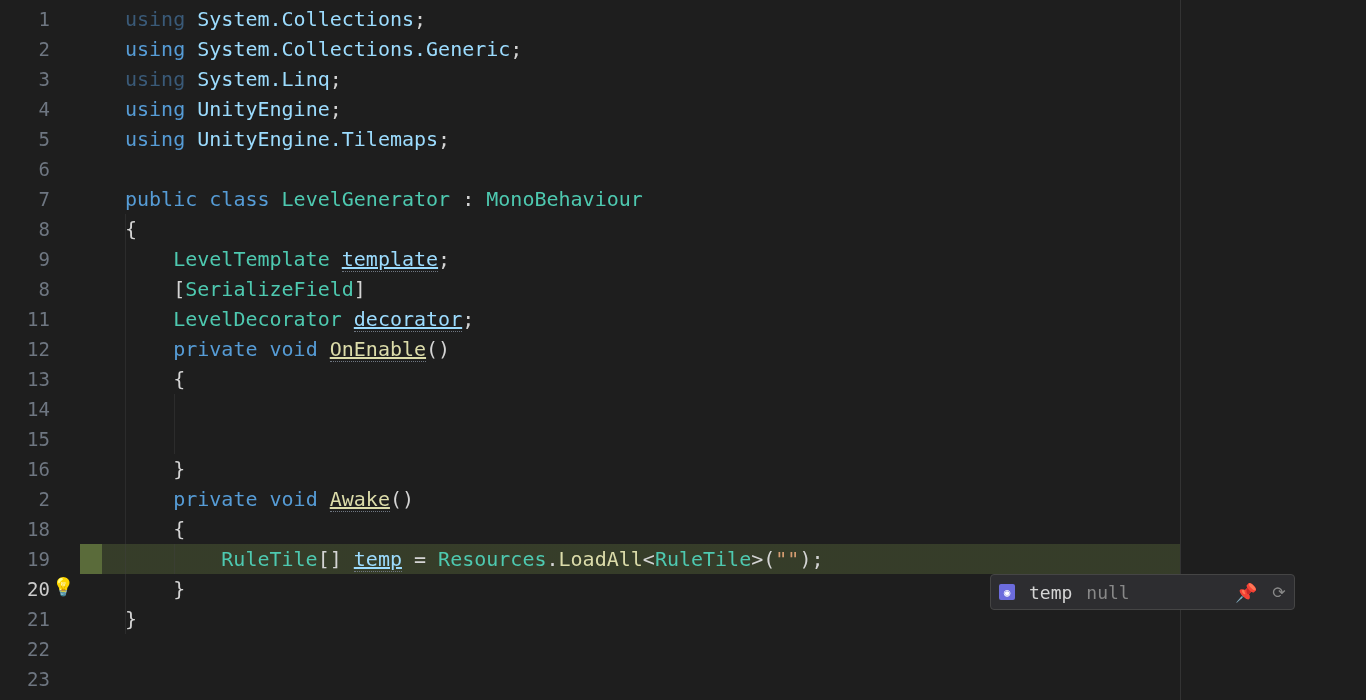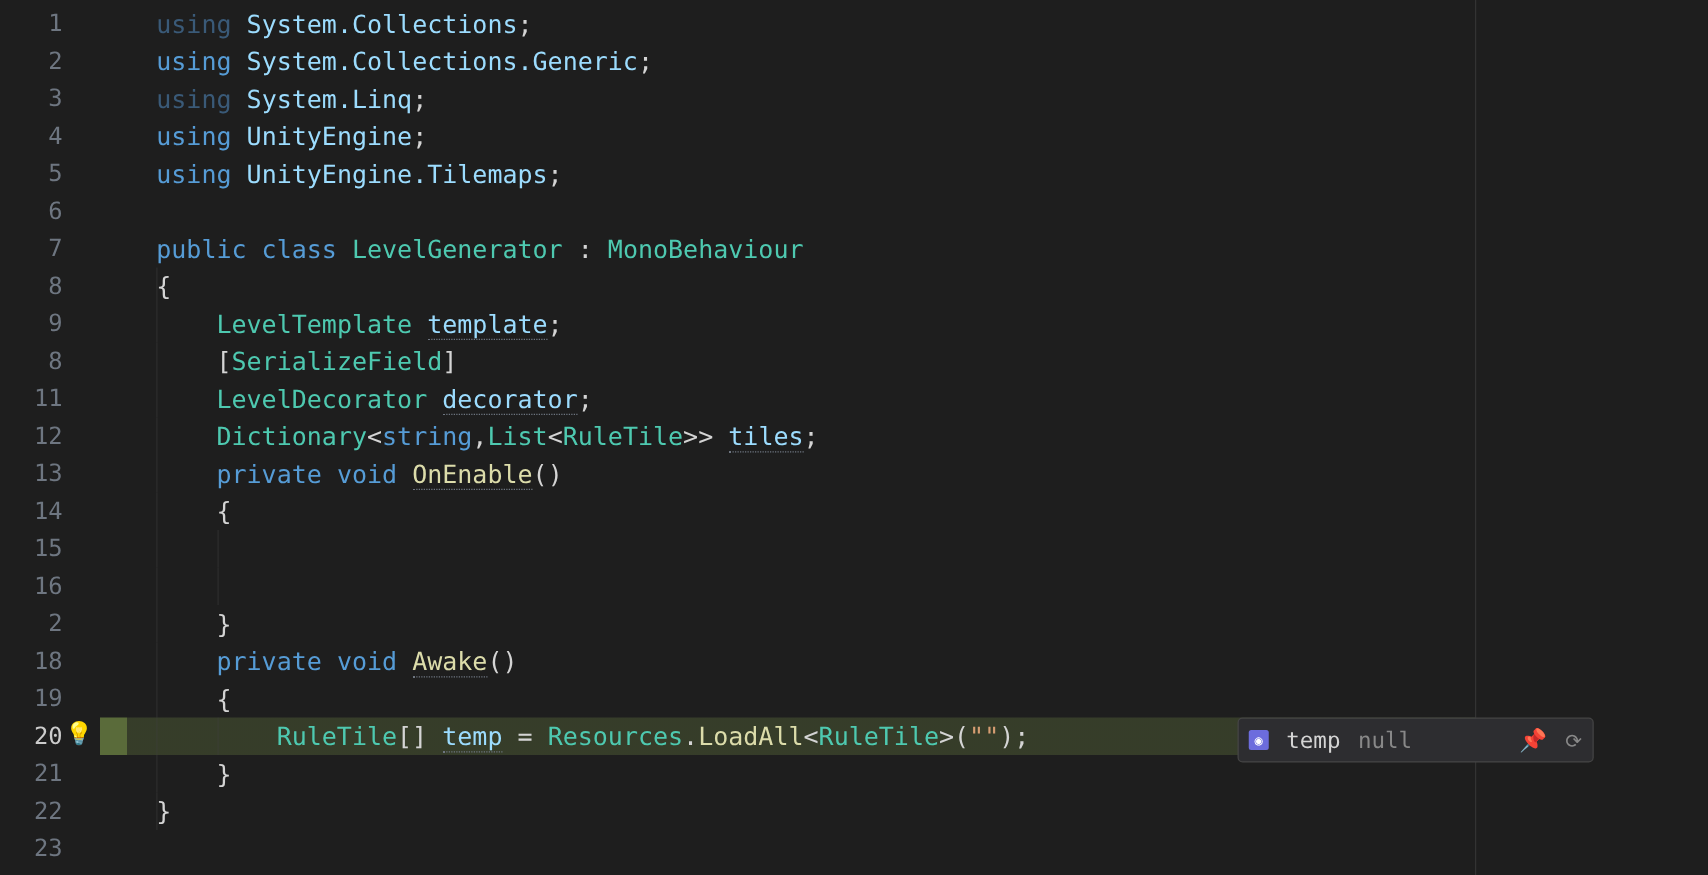--- a/index.html
+++ b/index.html
@@ -65,21 +65,21 @@
     background: linear-gradient(to right, #5a6b3a 0%, #5a6b3a 22px, rgba(90,107,58,0.4) 22px, rgba(90,107,58,0.4) 100%);
   }
   
   .kw-inactive { color: #3a5a78; } 
   .kw { color: #569cd6; }
   .type { color: #4ec9b0; }
   .id { color: #9cdcfe; }
   .str { color: #d69d72; }
   .punc { color: #d4d4d4; }
   .method { color: #dcdcaa; }
-  .dotted { border-bottom: 1px dotted #6e7681; }
+  .dotted { border-bottom: 1px dotted #6e7681; text-decoration: underline; }
   .minimap {
     width: 186px;
     background: #1e1e1e;
     border-left: 1px solid #333;
   }
   .debug-inline {
     position: absolute;
     top: 574px;
     left: 990px;
     background: #2d2d30;
@@ -96,21 +96,21 @@
     width: 16px; height: 16px;
     background: #6c6cdd;
     border-radius: 2px;
     display: inline-flex;
     align-items: center;
     justify-content: center;
     color: #fff;
     font-size: 11px;
   }
   .debug-inline .var-name { color: #d4d4d4; }
-  .debug-inline .var-val { color: #888; margin-right: 72px; }
+  .debug-inline .var-val { color: #888; margin-right: 92px; }
   .pin-icon { color: #c586c0; font-size: 18px; cursor: pointer; }
   .refresh-icon { color: #888; font-size: 16px; cursor: pointer; }
 </style>
 </head>
 <body>
 
 <div class="editor">
   <div class="gutter">
     <div class="line-num">1</div>
     <div class="line-num">2</div>
@@ -143,21 +143,20 @@
     <div class="code-line"><span class="kw">using</span> <span class="id">System.Collections.Generic</span><span class="punc">;</span></div>
     <div class="code-line"><span class="kw-inactive">using</span> <span class="id">System.Linq</span><span class="punc">;</span></div>
     <div class="code-line"><span class="kw">using</span> <span class="id">UnityEngine</span><span class="punc">;</span></div>
     <div class="code-line"><span class="kw">using</span> <span class="id">UnityEngine.Tilemaps</span><span class="punc">;</span></div>
     <div class="code-line"></div>
     <div class="code-line"><span class="kw">public</span> <span class="kw">class</span> <span class="type">LevelGenerator</span> <span class="punc">:</span> <span class="type">MonoBehaviour</span></div>
     <div class="code-line"><span class="indent-guide guide1"></span><span class="punc">{</span></div>
     <div class="code-line"><span class="indent-guide guide1"></span>    <span class="type">LevelTemplate</span> <span class="id dotted">template</span><span class="punc">;</span></div>
     <div class="code-line"><span class="indent-guide guide1"></span>    <span class="punc">[</span><span class="type">SerializeField</span><span class="punc">]</span></div>
     <div class="code-line"><span class="indent-guide guide1"></span>    <span class="type">LevelDecorator</span> <span class="id dotted">decorator</span><span class="punc">;</span></div>
-    <div class="code-line"><span class="indent-guide guide1"></span>    <span class="type">Dictionary</span><span class="punc">&lt;</span><span class="kw">string</span><span class="punc">,</span><span class="type">List</span><span class="punc">&lt;</span><span class="type">RuleTile</span><span class="punc">&gt;&gt;</span> <span class="id dotted">tiles</span><span class="punc">;</span></div>
     <div class="code-line"><span class="indent-guide guide1"></span>    <span class="kw">private</span> <span class="kw">void</span> <span class="method dotted">OnEnable</span><span class="punc">(</span><span class="punc">)</span></div>
     <div class="code-line"><span class="indent-guide guide1"></span>    <span class="punc">{</span></div>
     <div class="code-line"><span class="indent-guide guide1"></span><span class="indent-guide guide2"></span></div>
     <div class="code-line"><span class="indent-guide guide1"></span><span class="indent-guide guide2"></span></div>
     <div class="code-line"><span class="indent-guide guide1"></span>    <span class="punc">}</span></div>
     <div class="code-line"><span class="indent-guide guide1"></span>    <span class="kw">private</span> <span class="kw">void</span> <span class="method dotted">Awake</span><span class="punc">(</span><span class="punc">)</span></div>
     <div class="code-line"><span class="indent-guide guide1"></span>    <span class="punc">{</span></div>
     <div class="code-line highlight-line"><span class="indent-guide guide1"></span><span class="indent-guide guide2"></span>        <span class="type">RuleTile</span><span class="punc">[]</span> <span class="id dotted">temp</span> <span class="punc">=</span> <span class="type">Resources</span><span class="punc">.</span><span class="method">LoadAll</span><span class="punc">&lt;</span><span class="type">RuleTile</span><span class="punc">&gt;</span><span class="punc">(</span><span class="str">""</span><span class="punc">)</span><span class="punc">;</span></div>
     <div class="code-line"><span class="indent-guide guide1"></span>    <span class="punc">}</span></div>
     <div class="code-line"><span class="indent-guide guide1"></span><span class="punc">}</span></div>

